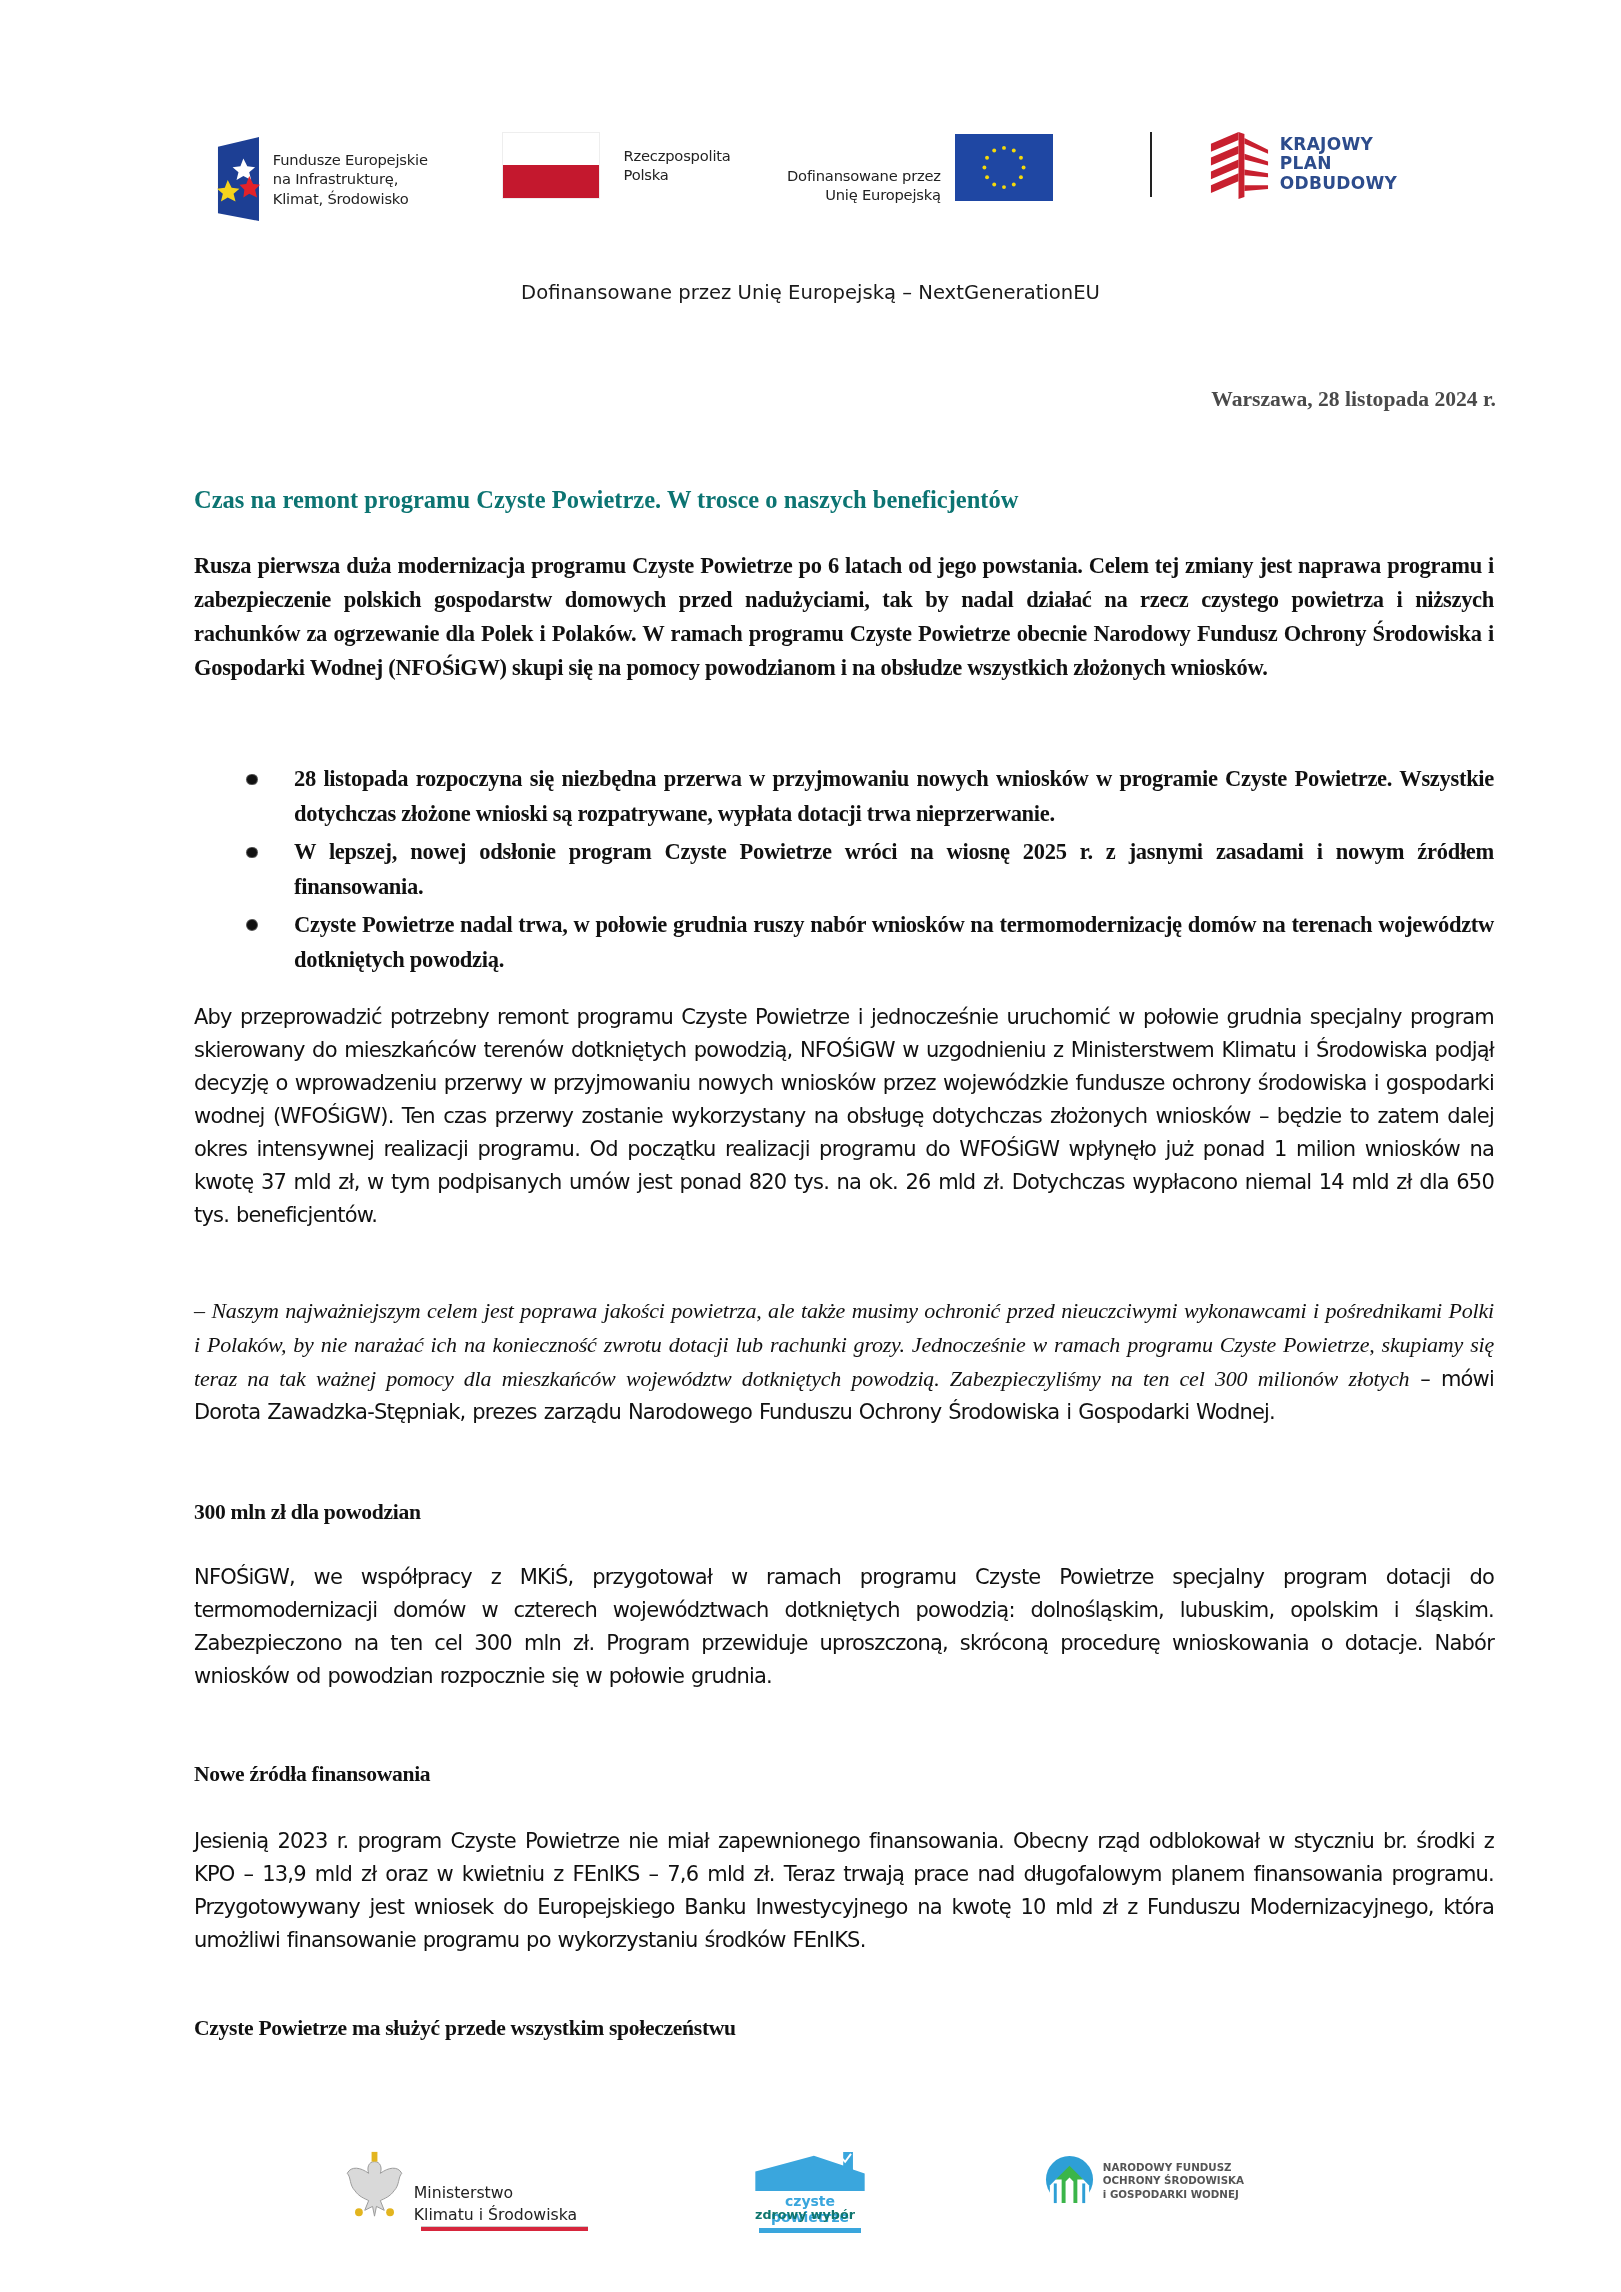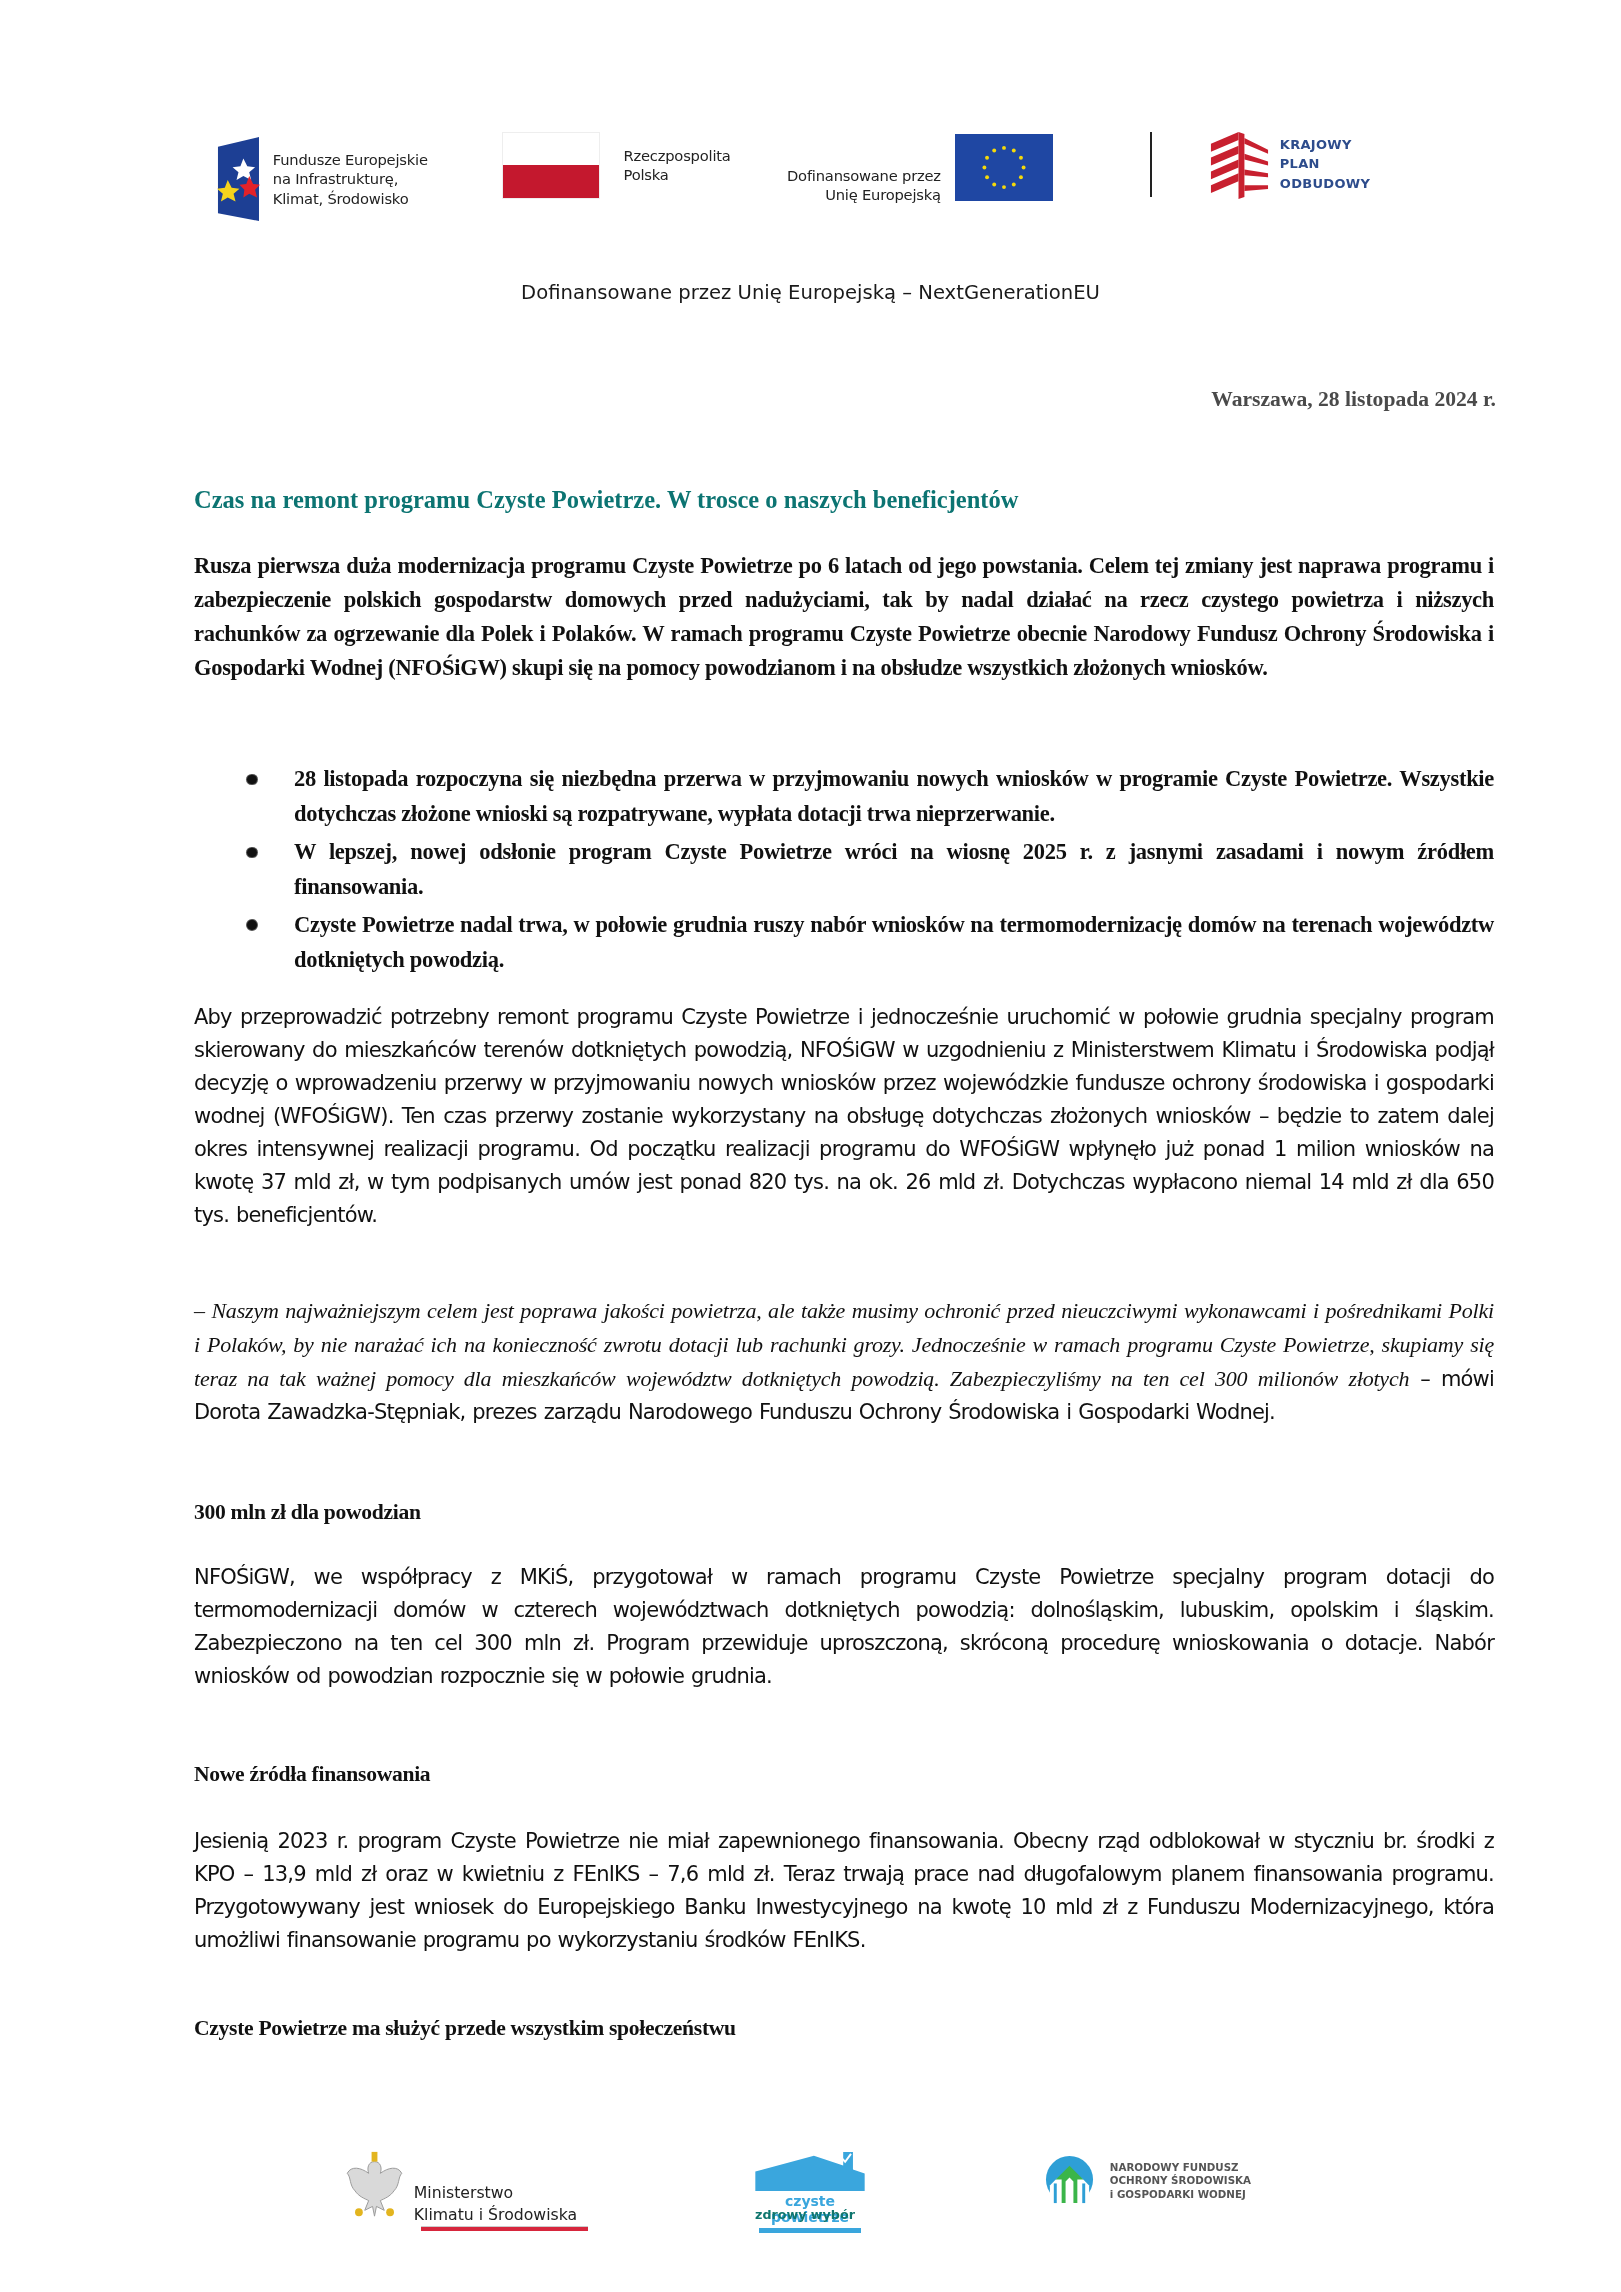--- a/index.html
+++ b/index.html
@@ -18,21 +18,21 @@
     .rp-flag .white { flex: 1; background: #fff; }
     .rp-flag .red { flex: 1; background: #c4182e; }
 
     .eu-logo { left: 573px; top: 13.7px; }
     .eu-logo .txt { text-align: right; margin-right: 13.7px; margin-top: 36px; }
     .eu-flag { width: 98px; height: 67px; background: #1f47a3; position: relative; }
 
     .divider-v { position: absolute; left: 936px; top: 15.7px; width: 2px; height: 65px; background: #222; }
 
     .kpo-logo { left: 995px; top: 13.7px; }
-    .kpo-logo .txt { font-family: "DejaVu Sans", sans-serif; font-size: 13px; line-height: 19.6px; color: #2d4c8c; margin-left: 9.8px; font-weight: bold; letter-spacing: 0.3px; }
+    .kpo-logo .txt { font-family: "DejaVu Sans", sans-serif; font-size: 17px; line-height: 19.6px; color: #2d4c8c; margin-left: 9.8px; font-weight: bold; letter-spacing: 0.3px; }
 
     .nextgen { position: absolute; top: 281px; left: 0; width: 1621px; text-align: center; font-family: "DejaVu Sans", sans-serif; font-size: 19.6px; font-weight: normal; color: #1a1a1a; padding-left: 0; }
 
     .date { position: absolute; top: 387px; right: 125px; font-family: "Liberation Serif", serif; font-size: 21.6px; font-weight: bold; color: #4a4a4a; }
 
     .doc { position: absolute; left: 194px; width: 1300px; }
     .title { top: 486px; font-family: "Liberation Serif", serif; font-size: 24.5px; font-weight: bold; color: #0c7472; }
 
     .lead { top: 549px; font-family: "Liberation Serif", serif; font-size: 22.5px; font-weight: bold; line-height: 34px; text-align: justify; letter-spacing: -0.3px; }
 
@@ -54,21 +54,21 @@
 
     .footer { position: absolute; top: 2148px; left: 343px; width: 941px; height: 98px; }
     .mkis { position: absolute; left: 0; top: 0; display: flex; align-items: flex-start; }
     .mkis .txt { font-family: "DejaVu Sans", sans-serif; font-size: 15.7px; line-height: 21.6px; color: #222; margin-left: 7.8px; margin-top: 34px; }
     .mkis .bar { position: absolute; left: 78px; top: 78px; width: 167px; height: 4.9px; background: #d7263d; border-top: 1px solid #ccc; }
     .cp-logo { position: absolute; left: 412px; top: 2px; width: 110px; height: 86px; }
     .cp-logo .roof { position: absolute; left: 0; top: 0; }
     .cp-logo .t1 { position: absolute; left: 0; top: 43px; width: 110px; text-align: center; font-family: "DejaVu Sans", sans-serif; font-size: 14px; font-weight: bold; color: #3aa6dd; }
     .cp-logo .t2 { position: absolute; left: 0; top: 57px; width: 110px; font-family: "DejaVu Sans", sans-serif; font-size: 12.7px; font-weight: bold; color: #0f766e; }
     .cp-logo .base { position: absolute; left: 3.9px; top: 78px; width: 102px; height: 4.9px; background: #3aa6dd; }
-    .nf-logo { position: absolute; left: 701px; top: 7.8px; display: flex; align-items: center; gap: 7px; }
+    .nf-logo { position: absolute; left: 701px; top: 7.8px; display: flex; align-items: center; }
     .nf-logo .txt { font-family: "DejaVu Sans", sans-serif; font-size: 10.3px; line-height: 13.7px; font-weight: bold; color: #555; margin-left: 7.8px; }
   </style>
 </head>
 <body>
 
 <div class="logo-bar">
 
   <div class="logo fe-logo">
     <svg width="47" height="84" viewBox="0 0 48 86">
       <polygon points="4,10 46,0 46,86 4,78" fill="#1d3f94"></polygon>

